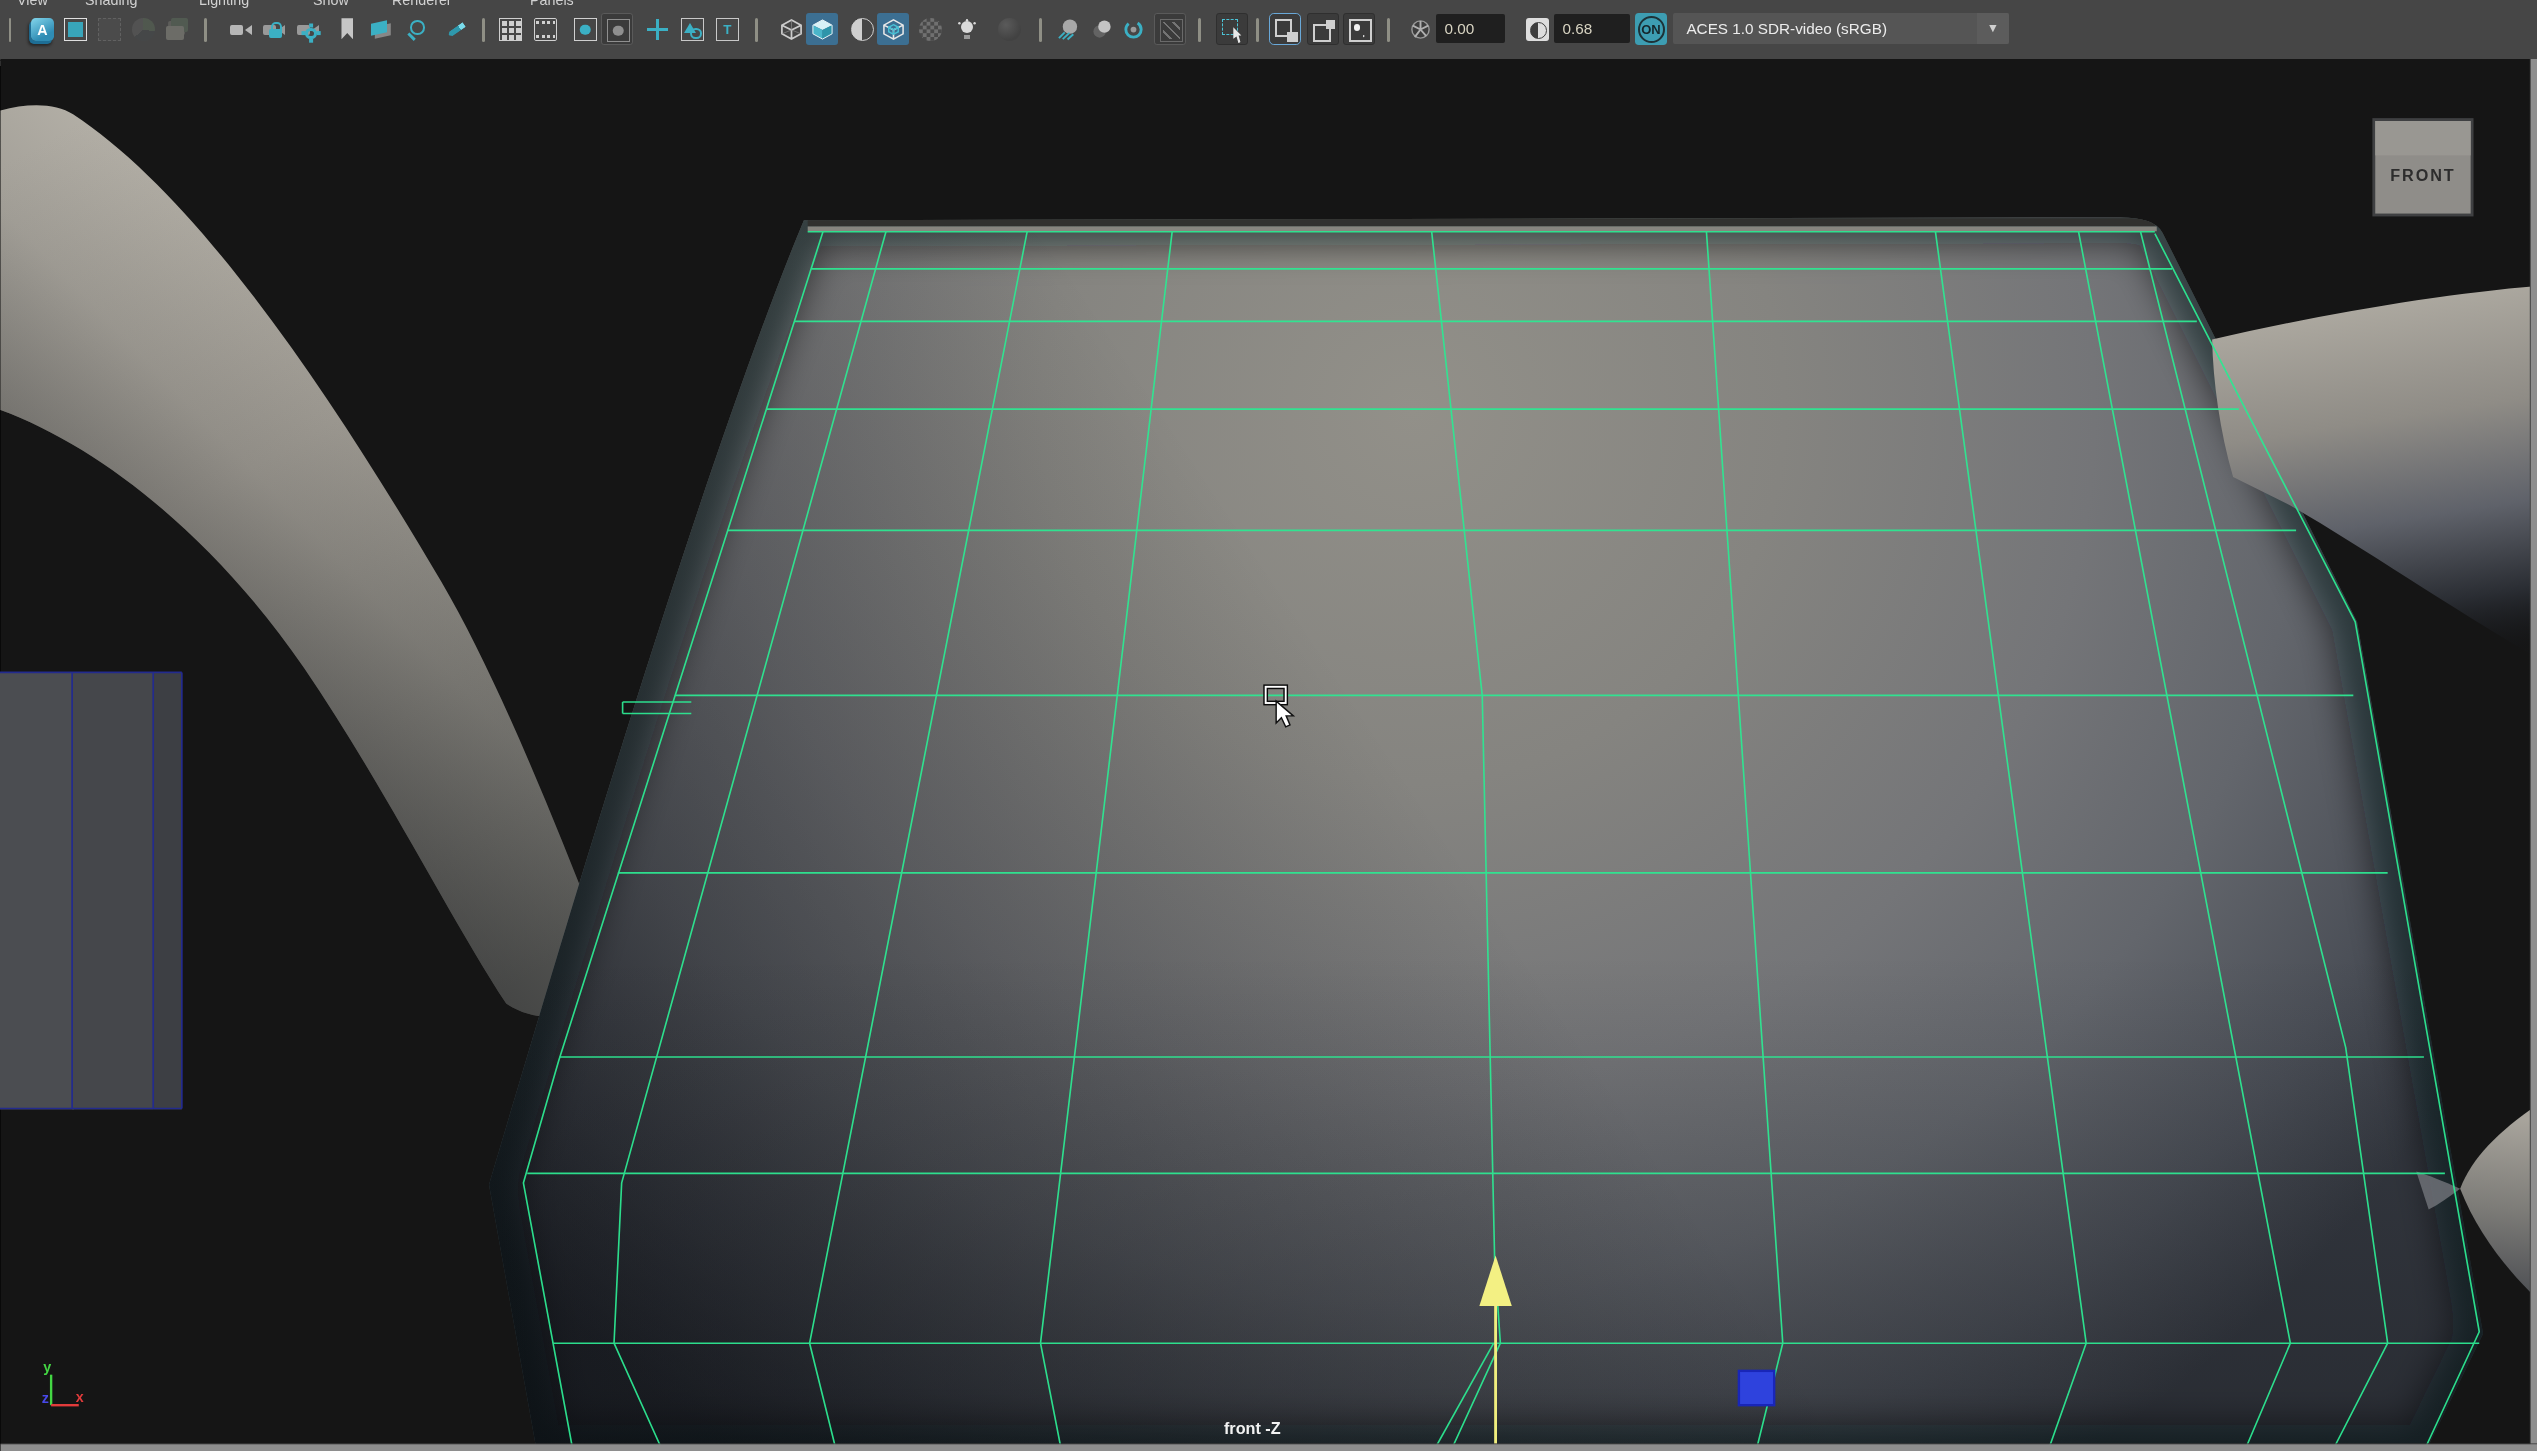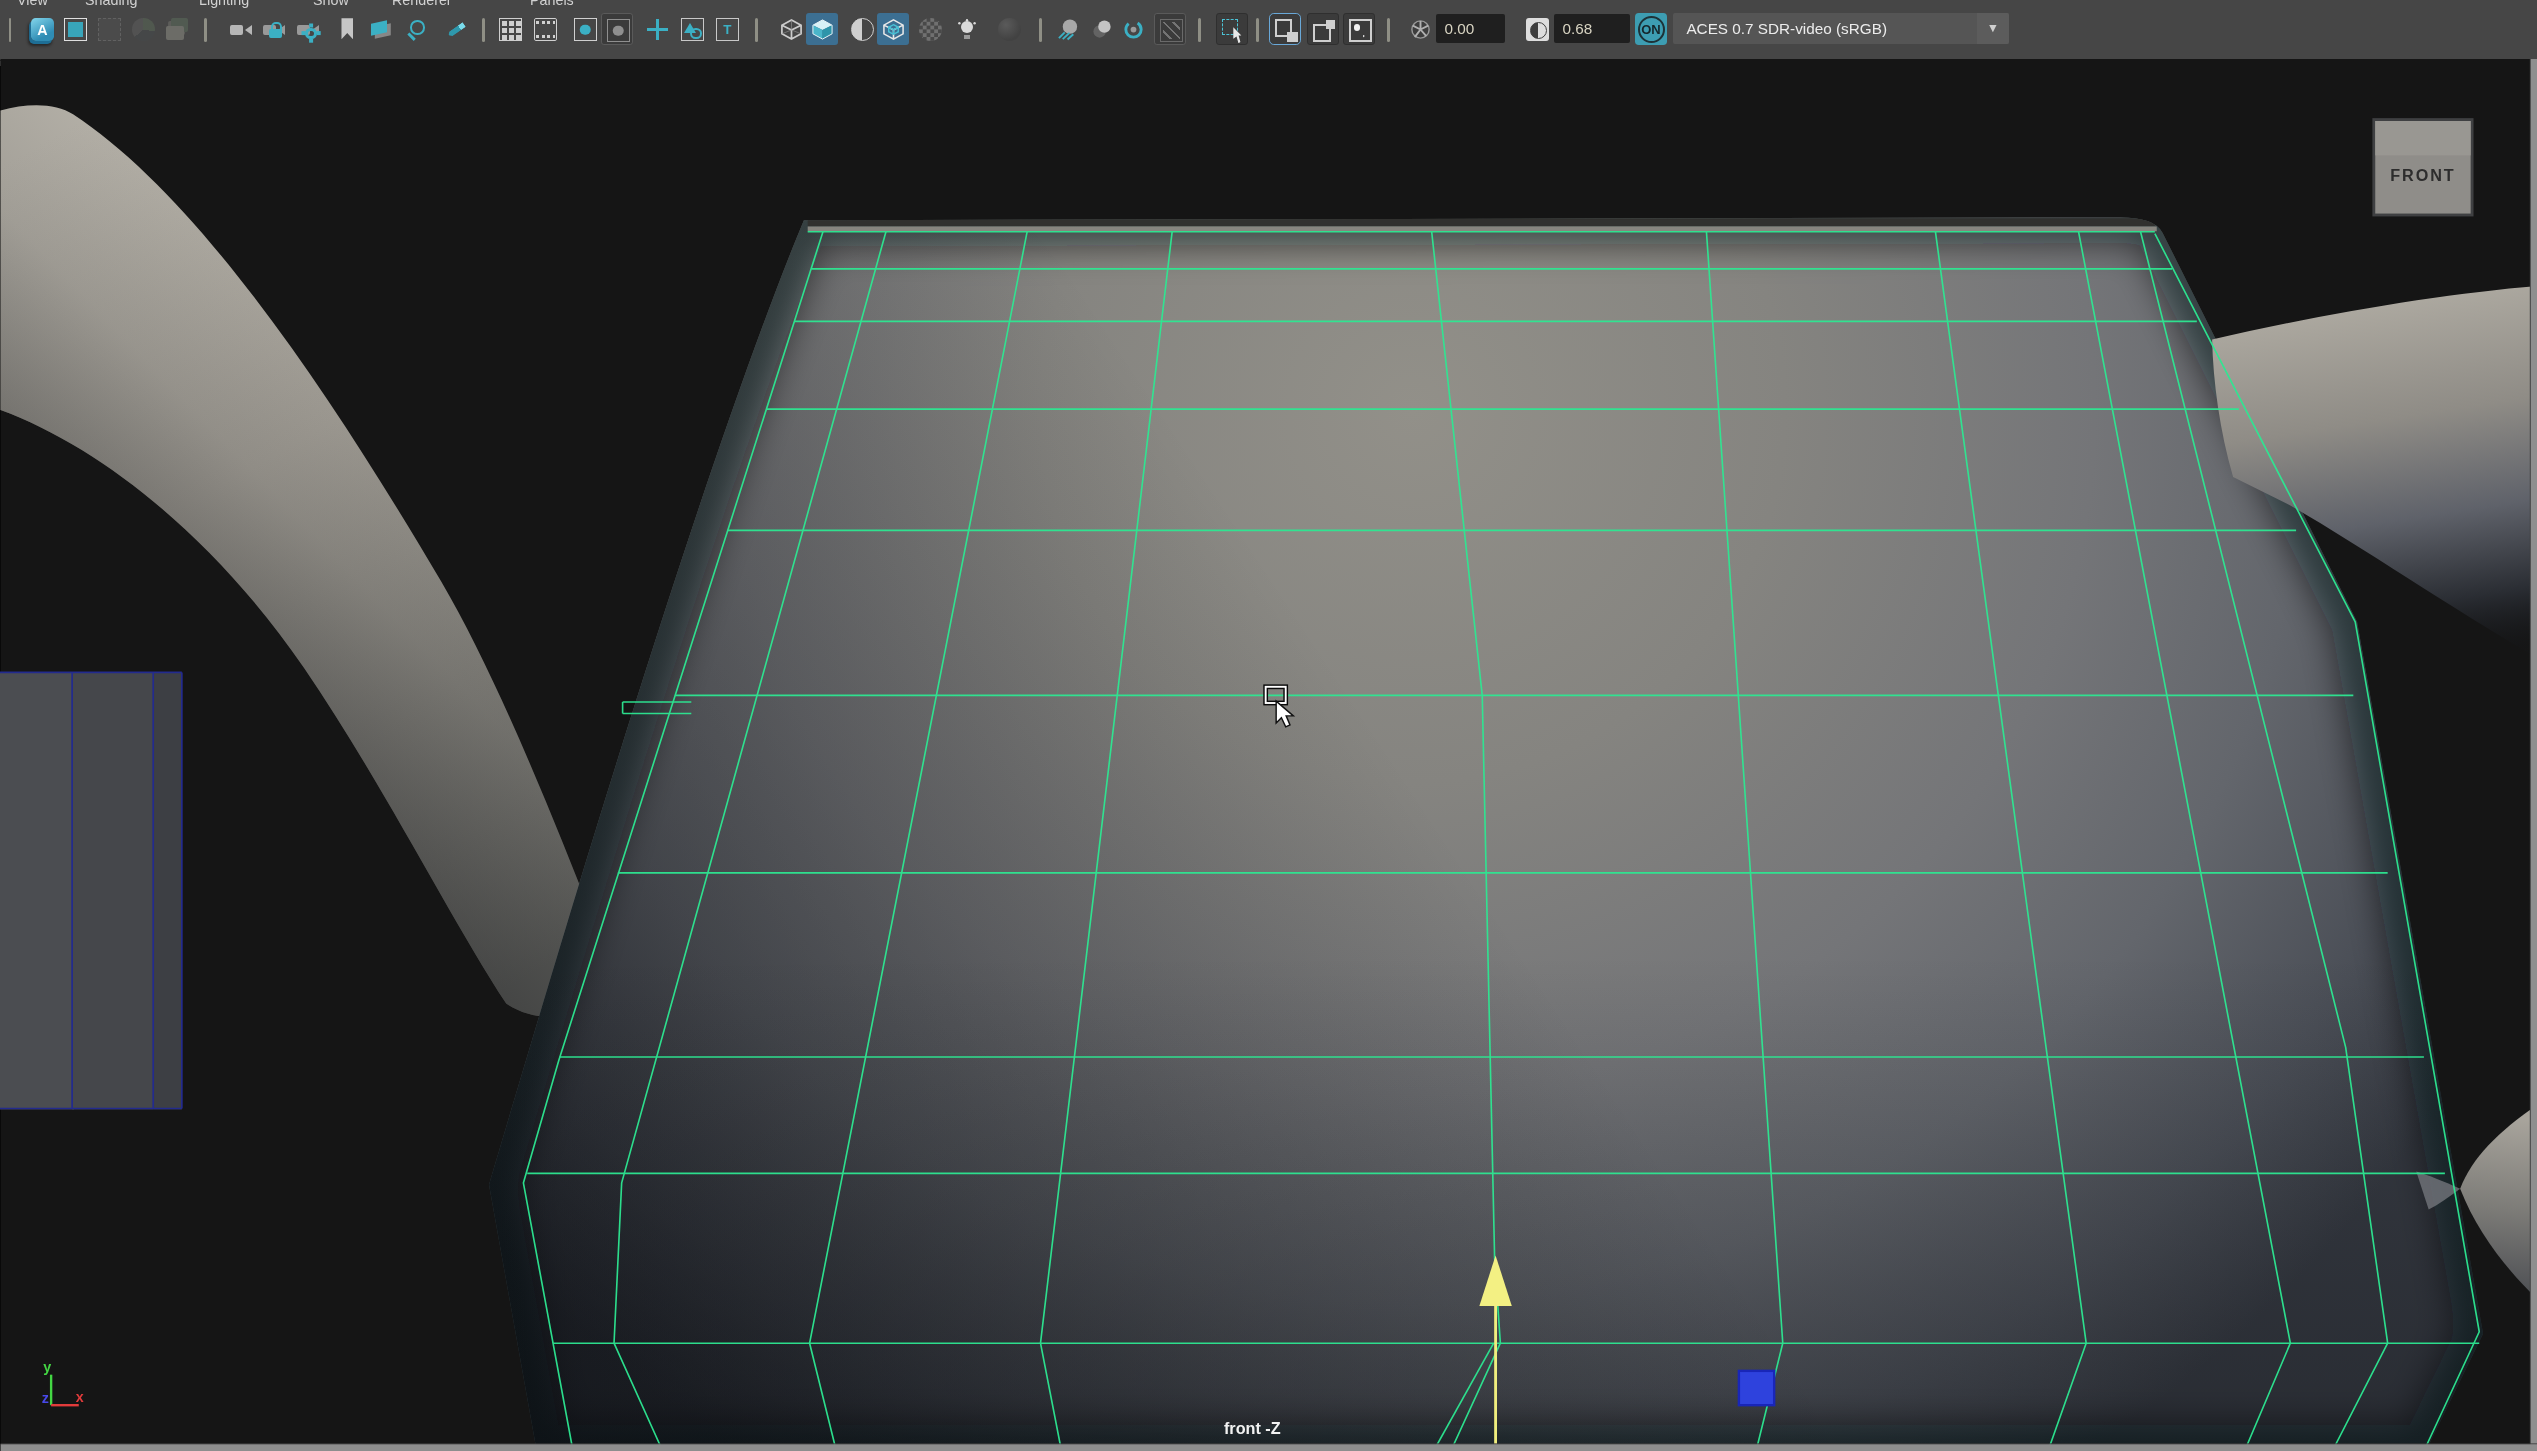--- a/index.html
+++ b/index.html
@@ -297,21 +297,21 @@
         <div class="ic k-contrast" style="left: 1521px;">
           <span class="g"></span>
         </div>
       </div>
     <div class="tb-field" style="left:1436px;width:69px;">0.00</div>
     <div class="tb-field" style="left:1554px;width:76px;">0.68</div>
     <div class="tb-on">
       <span class="ring">ON</span>
     </div>
     <div class="tb-dd">
-      <span>ACES 0.7 SDR-video (sRGB)</span>
+      <span>ACES 1.0 SDR-video (sRGB)</span>
       <span class="dd-caret" style="line-height:31.5px;">▼</span>
     </div>
   </div>
 </div>
 
 <div class="viewport">
 <svg width="2538" height="1392" viewBox="0 62 2659 1459">
   <defs>
     <radialGradient id="bodyGrad" gradientUnits="userSpaceOnUse" cx="1480" cy="430" r="1300">
       <stop offset="0" stop-color="#929089"></stop>

